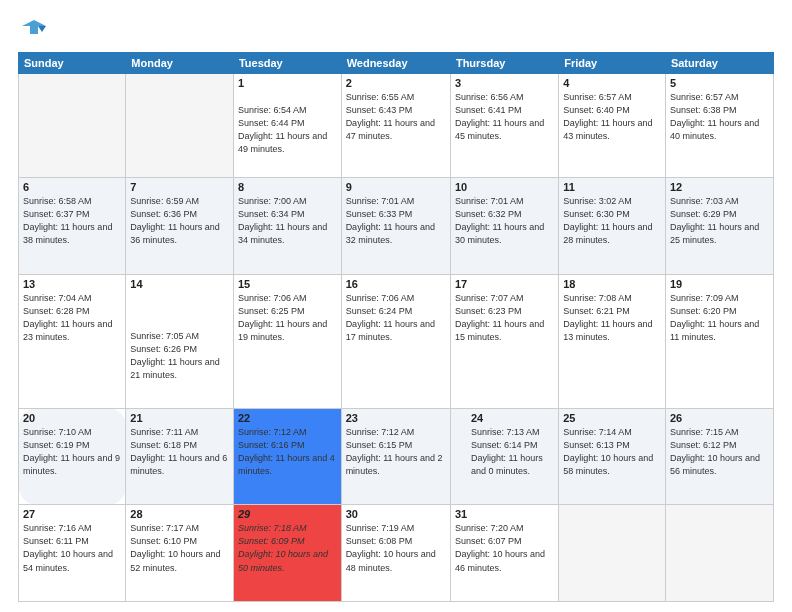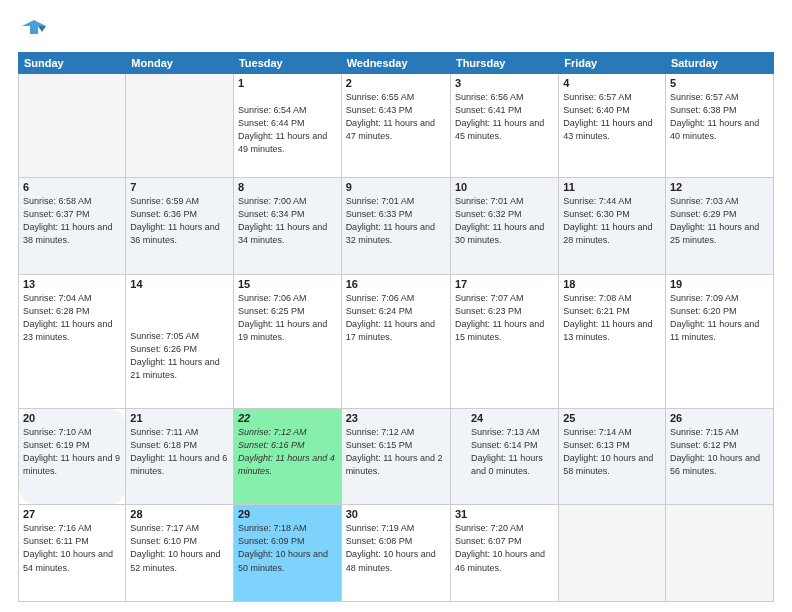--- a/index.html
+++ b/index.html
@@ -179,21 +179,21 @@
 Daylight: 11 hours and 32 minutes.</div>
           </td>
           <td style="background: rgb(240, 244, 248);">
             <span class="day-num">10</span>
             <div class="day-info" style="white-space: pre-line;">Sunrise: 7:01 AM
 Sunset: 6:32 PM
 Daylight: 11 hours and 30 minutes.</div>
           </td>
           <td style="background: rgb(240, 244, 248); margin-left: 6px;">
             <span class="day-num">11</span>
-            <div class="day-info" style="white-space: pre-line;">Sunrise: 7:44 AM
+            <div class="day-info" style="white-space: pre-line;">Sunrise: 3:02 AM
 Sunset: 6:30 PM
 Daylight: 11 hours and 28 minutes.</div>
           </td>
           <td style="background: rgb(240, 244, 248);">
             <span class="day-num">12</span>
             <div class="day-info" style="white-space: pre-line;">Sunrise: 7:03 AM
 Sunset: 6:29 PM
 Daylight: 11 hours and 25 minutes.</div>
           </td>
         </tr>
@@ -247,21 +247,21 @@
             <div class="day-info" style="white-space: pre-line;">Sunrise: 7:10 AM
 Sunset: 6:19 PM
 Daylight: 11 hours and 9 minutes.</div>
           </td>
           <td style="background: rgb(240, 244, 248);">
             <span class="day-num">21</span>
             <div class="day-info" style="white-space: pre-line;">Sunrise: 7:11 AM
 Sunset: 6:18 PM
 Daylight: 11 hours and 6 minutes.</div>
           </td>
-          <td style="background: #86efac; font-style: italic;">
+          <td style="background: #3b82f6;">
             <span class="day-num">22</span>
             <div class="day-info" style="white-space: pre-line;">Sunrise: 7:12 AM
 Sunset: 6:16 PM
 Daylight: 11 hours and 4 minutes.</div>
           </td>
           <td style="background: rgb(240, 244, 248);">
             <span class="day-num">23</span>
             <div class="day-info" style="white-space: pre-line;">Sunrise: 7:12 AM
 Sunset: 6:15 PM
 Daylight: 11 hours and 2 minutes.</div>
@@ -291,21 +291,21 @@
             <div class="day-info" style="white-space: pre-line;">Sunrise: 7:16 AM
 Sunset: 6:11 PM
 Daylight: 10 hours and 54 minutes.</div>
           </td>
           <td style="background: rgb(255, 255, 255);">
             <span class="day-num">28</span>
             <div class="day-info" style="white-space: pre-line;">Sunrise: 7:17 AM
 Sunset: 6:10 PM
 Daylight: 10 hours and 52 minutes.</div>
           </td>
-          <td style="background: #7dd3fc;">
+          <td style="background: #ef4444; font-style: italic;">
             <span class="day-num">29</span>
             <div class="day-info" style="white-space: pre-line;">Sunrise: 7:18 AM
 Sunset: 6:09 PM
 Daylight: 10 hours and 50 minutes.</div>
           </td>
           <td style="background: rgb(255, 255, 255);">
             <span class="day-num">30</span>
             <div class="day-info" style="white-space: pre-line;">Sunrise: 7:19 AM
 Sunset: 6:08 PM
 Daylight: 10 hours and 48 minutes.</div>

